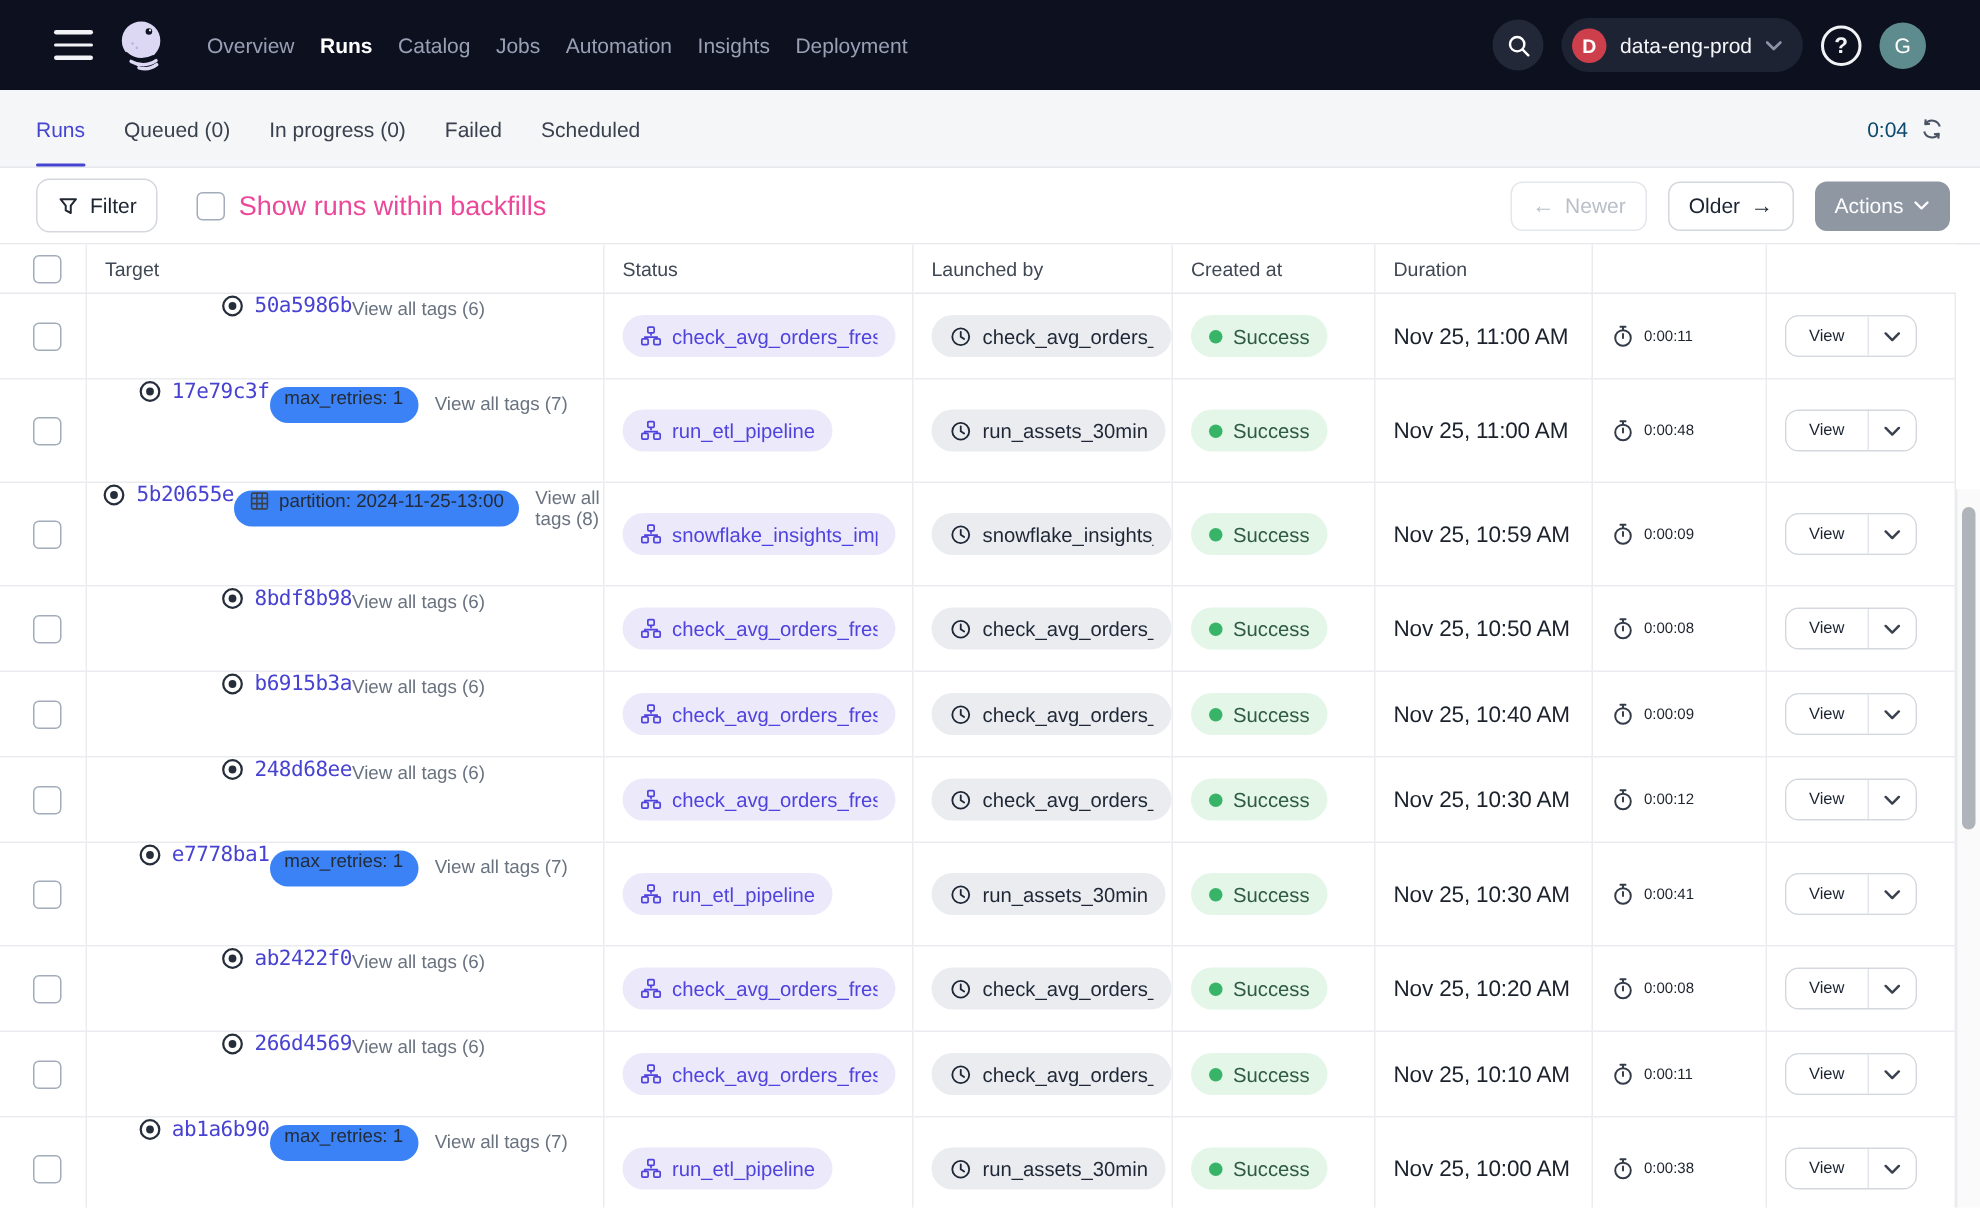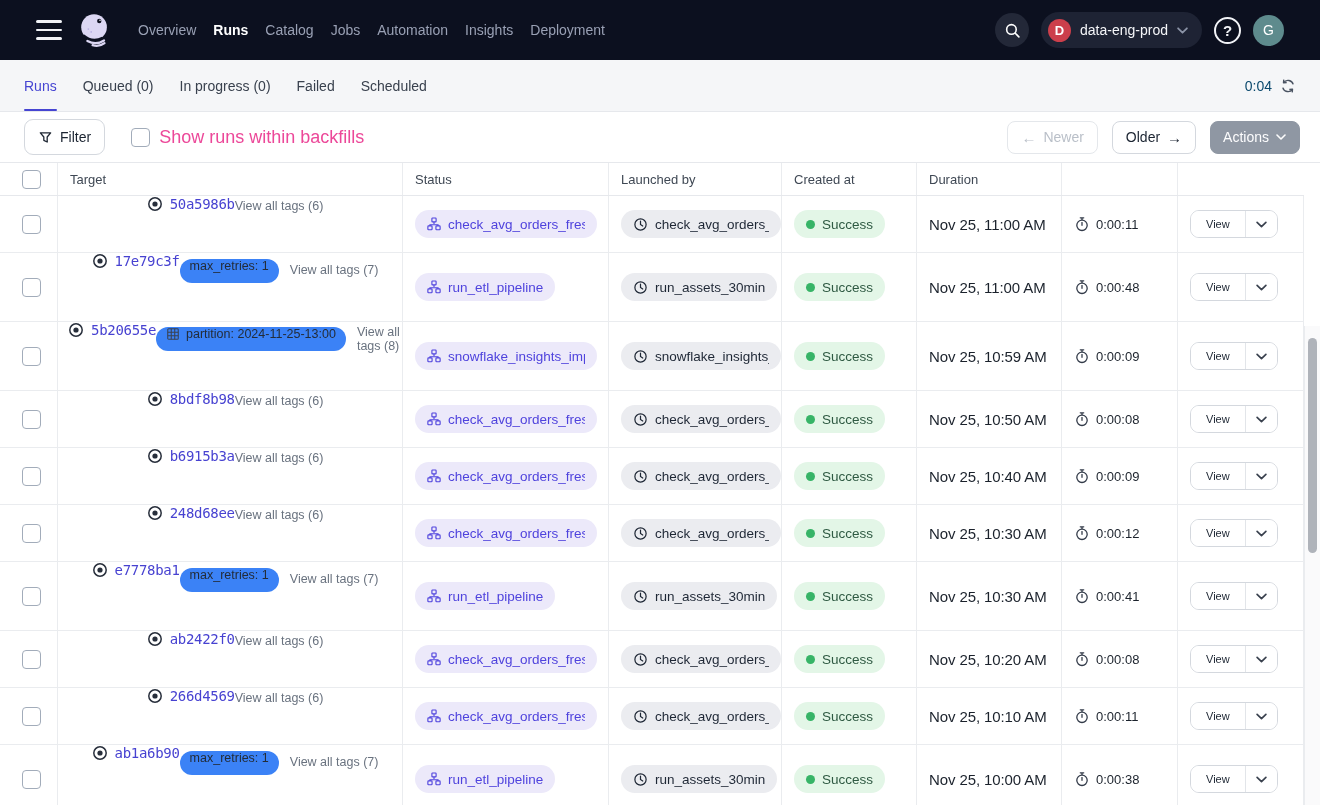--- a/index.html
+++ b/index.html
@@ -60,21 +60,21 @@
   .tag-line { display:flex; align-items:center; gap:11px; margin-top:3px; }
   .view-all { font-size:12.5px; color:#69727F; text-decoration:none; cursor:pointer; }
   .tagpill { display:inline-flex; align-items:flex-start; gap:6px; background:#3b82f6; color:#232C38; border-radius:12px; font-size:12.5px; height:24px; padding:0 10px; cursor:pointer; white-space:nowrap; }
   .pill { display:inline-flex; align-items:center; gap:7px; height:28px; border-radius:14px; padding:0 12px; font-size:13.5px; white-space:nowrap; overflow:hidden; cursor:pointer; max-width:182px; }
   .pill .ptxt { overflow:hidden; white-space:nowrap; }
   .pill.lavender { background:#ECE9FA; color:#4F43DD; }
   .pill.gray { background:#EBECF0; color:#1E2735; }
   .pill.success { background:#E3F6E7; color:#2F5A43; cursor:default; max-width:none; }
   .dot { width:9px; height:9px; border-radius:50%; background:#37B467; flex:0 0 auto; }
   .created { font-size:15px; color:#1B222C; letter-spacing:-0.1px; }
-  .duration-cell { gap:6px; font-size:13px; color:#1B222C; }
+  .duration-cell { gap:6px; font-size:10px; color:#1B222C; }
   .split-btn { display:inline-flex; border:1px solid #D4D8DE; border-radius:9px; overflow:hidden; background:#fff; }
   .view-btn { border:none; background:#fff; font-family:inherit; font-size:11px; font-weight:500; color:#1B2431; padding:7px 15px; cursor:pointer; border-right:1px solid #E2E5E9; }
   .chev-btn { border:none; background:#fff; padding:0 10px; cursor:pointer; color:#39414E; display:flex; align-items:center; }
 
   
   .scroll-strip { position:absolute; top:163px; right:0; width:16px; height:642px; background:#FAFAFB; border-left:1px solid #EAECEF; }
   .scroll-thumb { position:absolute; left:3px; top:12px; width:9px; height:215px; border-radius:5px; background:#AFB3BA; cursor:pointer; }
 
   .app { position:absolute; inset:0; overflow:hidden; }
   .rows-clip { overflow:hidden; }

